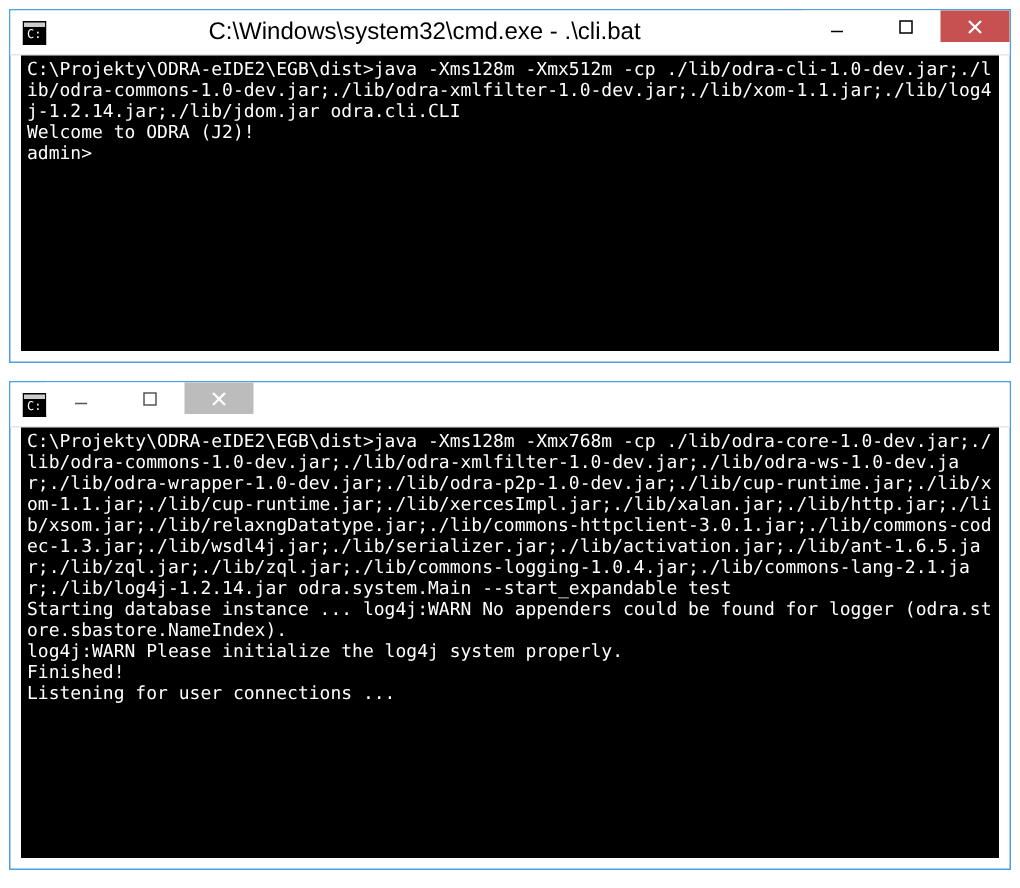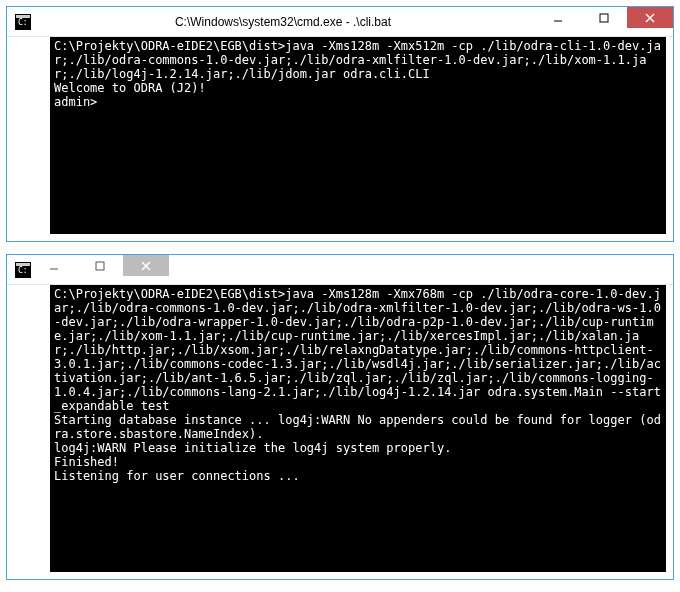--- a/index.html
+++ b/index.html
@@ -26,21 +26,21 @@
   }
   .title-icon {
     width: 16px;
     height: 16px;
     margin-left: 8px;
     flex-shrink: 0;
   }
   .title-text {
     flex: 1;
     text-align: center;
-    font-size: 12px;
+    font-size: 16px;
     color: #000;
     padding: 0 4px;
     white-space: nowrap;
     overflow: hidden;
   }
   .controls {
     display: flex;
     height: 22px;
     align-self: flex-start;
   }
@@ -61,21 +61,20 @@
     left: 7px; right: 7px; bottom: 7px; top: 30px;
     background: #000;
     color: #fff;
     font-family: "Lucida Console", Consolas, monospace;
     font-size: 12px;
     line-height: 14px;
     padding: 2px 4px;
     white-space: pre-wrap;
     word-break: break-all;
     overflow: hidden;
-    margin-left: 36px;
   }
 </style>
 </head>
 <body>
 
 <div class="window window1">
   <div class="titlebar">
     <span class="title-icon">
       <svg viewBox="0 0 16 16" width="16" height="16">
         <rect x="0" y="0" width="16" height="16" fill="#000"></rect>

